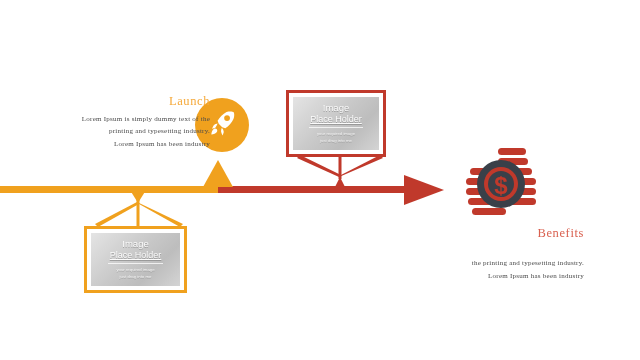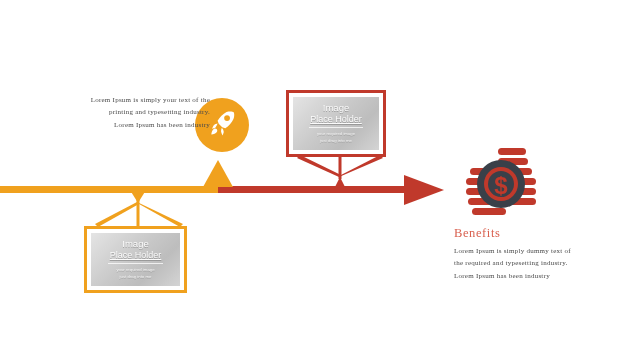--- a/index.html
+++ b/index.html
@@ -91,24 +91,24 @@
 
   
   .txt-block { position: absolute; }
   .txt-launch {
     left: 20px;
     top: 94px;
     width: 190px;
     text-align: right;
   }
   .txt-benefits {
-    left: 454px;
+    left: 424px;
     top: 226px;
     width: 160px;
-    text-align: left;
+    text-align: right;
   }
   .heading {
     font-family: "Liberation Serif", serif;
     font-size: 12.5px;
     letter-spacing: 0.6px;
     margin: 0 0 4px 0;
     line-height: 1.2;
   }
   .heading-orange { color: #f5a93a; }
   .heading-red { color: #d9604f; }
@@ -235,32 +235,33 @@
         <rect x="40" y="0" width="28" height="7" rx="3.5"></rect>
       </g>
       <circle cx="43" cy="36" r="24" fill="#3a4049"></circle>
       <circle cx="43" cy="36" r="17" fill="#c0392b"></circle>
       <circle cx="43" cy="36" r="13" fill="#3a4049"></circle>
       <text x="43" y="46" font-family="Liberation Sans, sans-serif" font-size="24" font-weight="bold" fill="#c0392b" text-anchor="middle">$</text>
     </svg>
   </div>
 
   <div class="txt-block txt-launch">
+    <div class="heading heading-orange">Launch</div>
     <p class="body-text">
-      <span>Lorem Ipsum is simply your text of the</span><br>
+      <span>Lorem Ipsum is simply dummy text of the</span><br>
       <span>printing and typesetting industry.</span><br>
       <span>Lorem Ipsum has been industry</span>
     </p>
   </div>
 
   <div class="txt-block txt-benefits">
     <div class="heading heading-red">Benefits</div>
     <p class="body-text">
-      <span>Lorem Ipsum is simply dummy text of</span><br>
-      <span>the required and typesetting industry.</span><br>
+      <br>
+      <span>the printing and typesetting industry.</span><br>
       <span>Lorem Ipsum has been industry</span>
     </p>
   </div>
 
   <div class="ph ph-red ph-top">
     <div class="ph-inner">
       <div class="ph-title">
         <span>Image</span><br>
         <span class="l2">Place Holder</span>
       </div>

